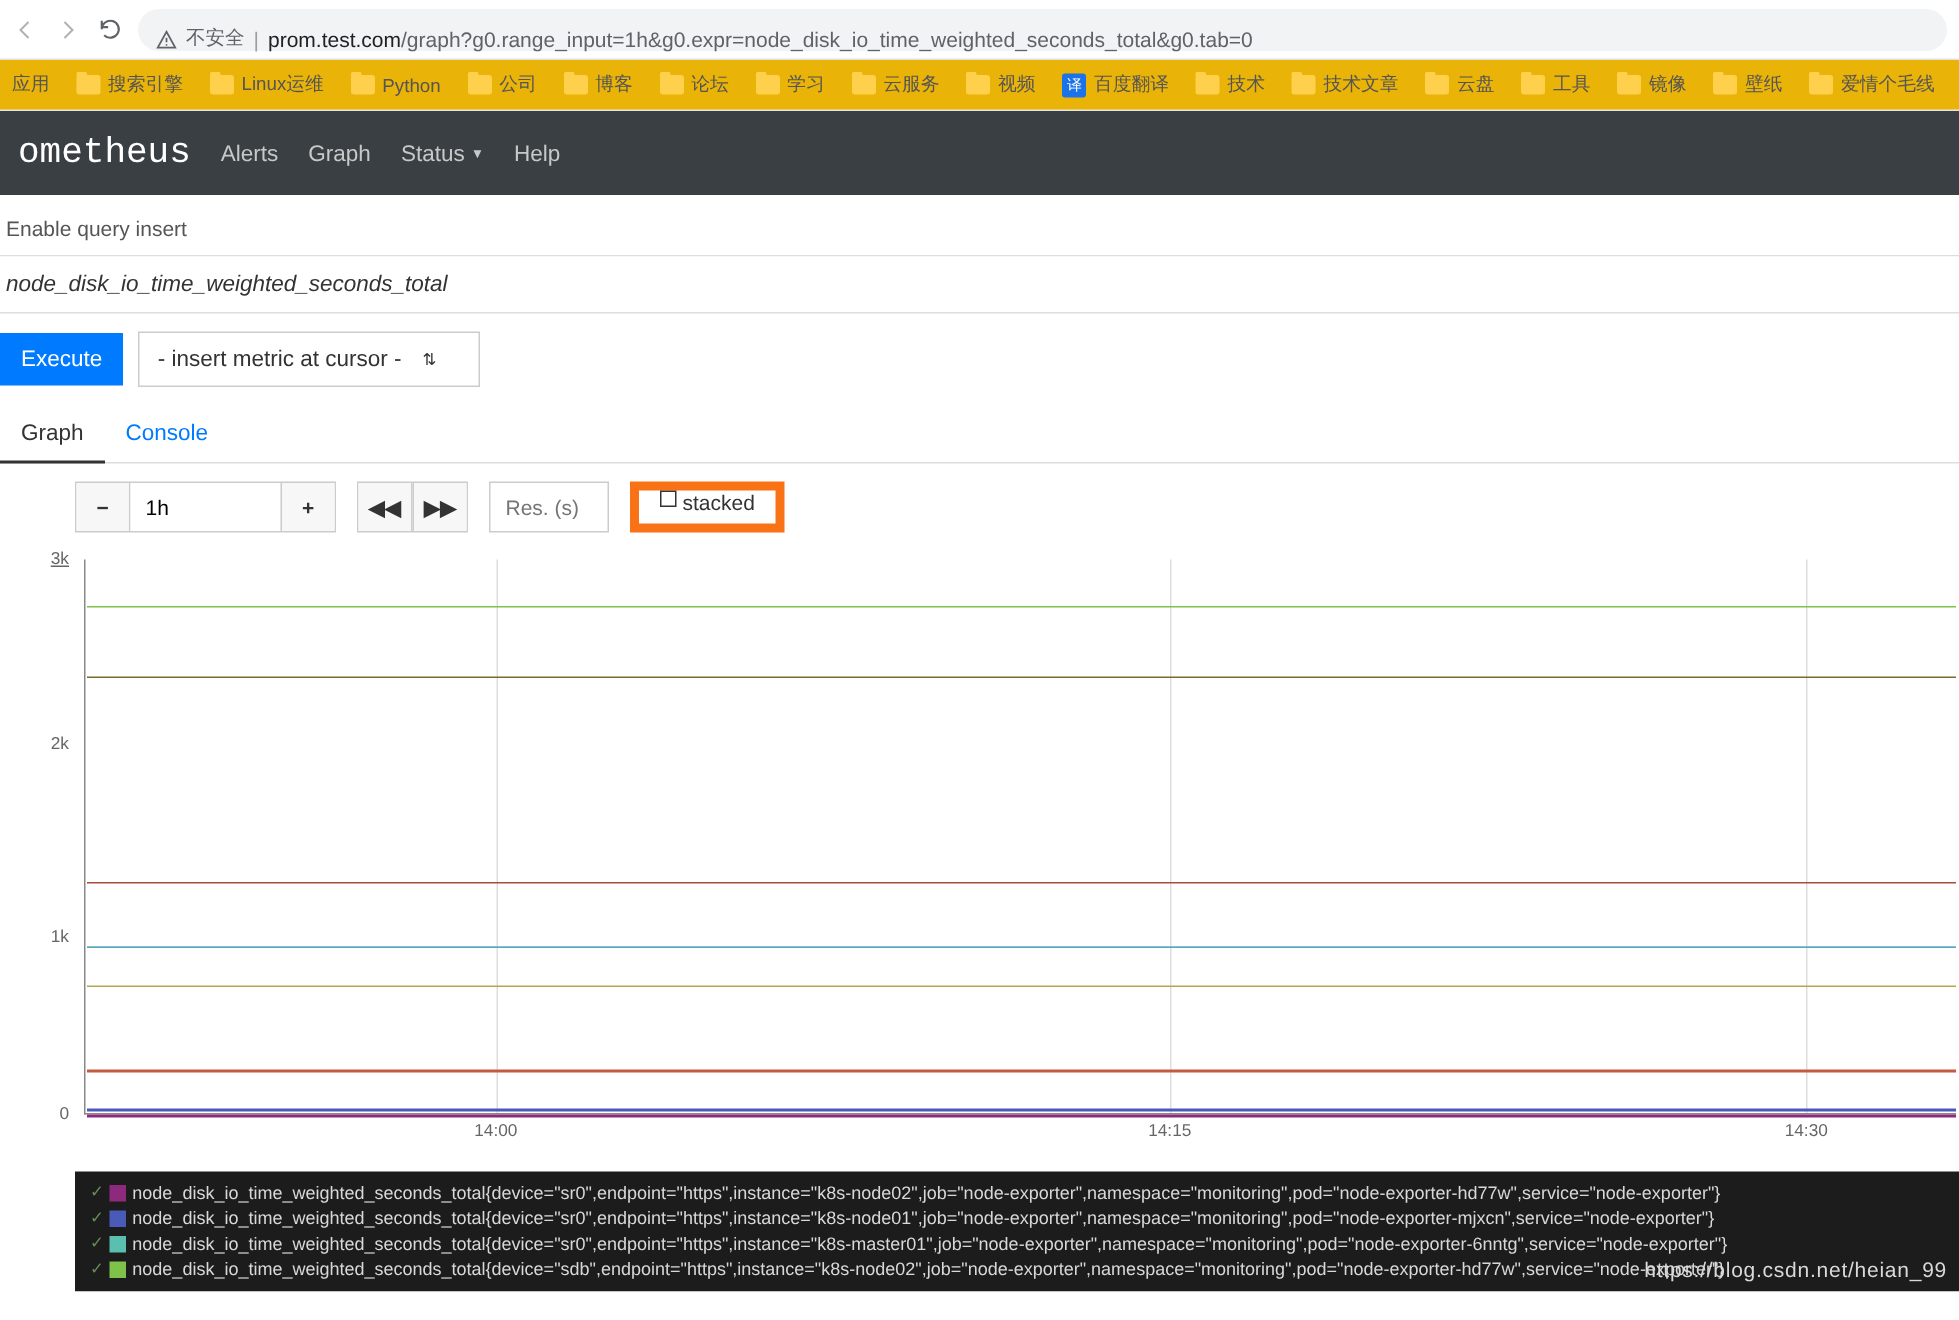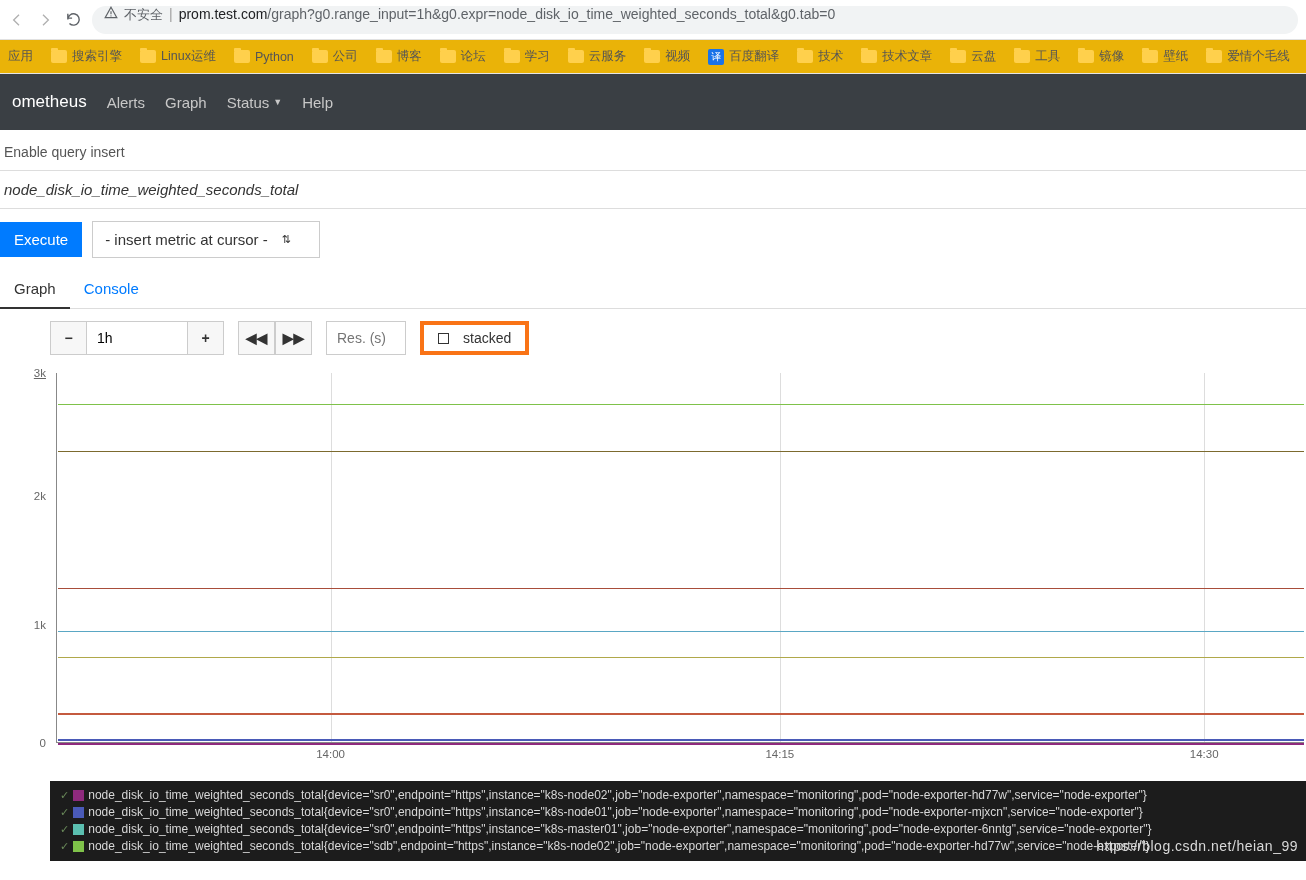--- a/index.html
+++ b/index.html
@@ -3,35 +3,35 @@
 <meta charset="utf-8">
 <style>
 * { box-sizing: border-box; margin: 0; padding: 0; }
 body { font-family: -apple-system, "Segoe UI", Arial, sans-serif; font-size: 14px; color: #333; background: #fff; width: 1306px; overflow: hidden; }
 
 
 .browser-bar { height: 40px; display: flex; align-items: center; padding: 0 8px; background: #fff; border-bottom: 1px solid #e1e1e1; gap: 10px; }
 .nav-btn { width: 18px; height: 18px; display: flex; align-items: center; justify-content: center; color: #5f6368; cursor: pointer; }
 .nav-btn.disabled { color: #b0b0b0; }
 .reload { color: #5f6368; }
-.addr { flex: 1; height: 28px; border-radius: 14px; background: #f1f3f4; display: flex; align-items: flex-start; padding: 0 12px; color: #5f6368; font-size: 14px; gap: 6px; }
+.addr { flex: 1; height: 28px; border-radius: 14px; background: #f1f3f4; display: flex; align-items: flex-end; padding: 0 12px; color: #5f6368; font-size: 14px; gap: 6px; }
 .addr .insec { color: #5f6368; font-size: 13px; }
 .addr .sep { color: #9e9e9e; }
 .addr .url { color: #202124; }
 
 
 .bookmarks { height: 34px; display: flex; align-items: center; padding: 0 8px; gap: 18px; background: #eab308; border-bottom: 1px solid #e5e5e5; font-size: 12.5px; color: #555; }
 .bm { display: flex; align-items: center; gap: 5px; cursor: pointer; white-space: nowrap; }
 .bm .folder { width: 16px; height: 13px; background: #ffd04c; border-radius: 2px; position: relative; }
 .bm .folder:before { content: ""; position: absolute; top: -2px; left: 0; width: 7px; height: 3px; background: #ffd04c; border-radius: 1px 1px 0 0; }
 .bm .translate-icon { width: 16px; height: 16px; background: #1a73e8; color: #fff; font-size: 10px; display: flex; align-items: center; justify-content: center; border-radius: 2px; }
 
 
 .prom-nav { height: 56px; background: #3a3f44; display: flex; align-items: center; padding: 0 12px; gap: 20px; }
-.brand { color: #fff; font-size: 17px; font-weight: 400; }
+.brand { color: #fff; font-size: 24px; font-weight: 400; font-family: Liberation Mono, monospace; }
 .nav-link { color: #c8c8c8; font-size: 15px; cursor: pointer; display: flex; align-items: center; gap: 4px; }
 .caret { font-size: 9px; }
 
 
 .content { padding: 0; }
 .history { padding: 14px 4px 10px; color: #555; font-size: 14px; }
 .query-row { border-top: 1px solid #ddd; border-bottom: 1px solid #ddd; }
 .query-input { width: 100%; border: none; padding: 10px 4px; font-size: 15px; outline: none; color: #333; font-style: italic; }
 .exec-row { display: flex; gap: 10px; padding: 12px 0; align-items: center; }
 .btn-exec { background: #007bff; color: #fff; border: none; padding: 9px 14px; font-size: 15px; cursor: pointer; }
@@ -45,21 +45,21 @@
 .tab.inactive { color: #007bff; }
 
 
 .controls { display: flex; gap: 14px; padding: 12px 0; margin-left: 50px; }
 .ctrl-group { display: flex; border: 1px solid #ccc; height: 34px; }
 .ctrl-btn { width: 36px; display: flex; align-items: center; justify-content: center; background: #f7f7f7; border-right: 1px solid #ccc; cursor: pointer; font-weight: bold; }
 .ctrl-btn:last-child { border-right: none; border-left: 1px solid #ccc; }
 .ctrl-input { border: none; padding: 0 10px; width: 100px; outline: none; font-size: 14px; }
 .ctrl-input.wide { width: 190px; }
 .ctrl-input.res { width: 80px; border: 1px solid #ccc; height: 34px; }
-.stacked { border: 4px solid #f97316; height: 34px; display: flex; align-items: center; padding: 0 14px; gap: 14px; cursor: pointer; }
+.stacked { border: 6px solid #f97316; height: 34px; display: flex; padding: 0 14px; gap: 4px; cursor: pointer; }
 .stacked .box { width: 11px; height: 11px; border: 1.5px solid #333; }
 
 
 .graph-wrap { position: relative; height: 400px; margin: 6px 0 0 6px; }
 .y-axis { position: absolute; left: 0; top: 0; width: 46px; height: 370px; }
 .y-tick { position: absolute; right: 6px; font-size: 11.5px; color: #666; transform: translateY(-50%); }
 .plot { position: absolute; left: 50px; right: 2px; top: 0; height: 370px; border-left: 1px solid #888; border-bottom: 1px solid #888; }
 .grid-v { position: absolute; top: 0; bottom: 0; border-left: 1px solid #ddd; }
 .hline { position: absolute; left: 1px; right: 0; height: 1.5px; }
 .x-tick { position: absolute; top: 375px; font-size: 11.5px; color: #666; transform: translateX(-50%); }

